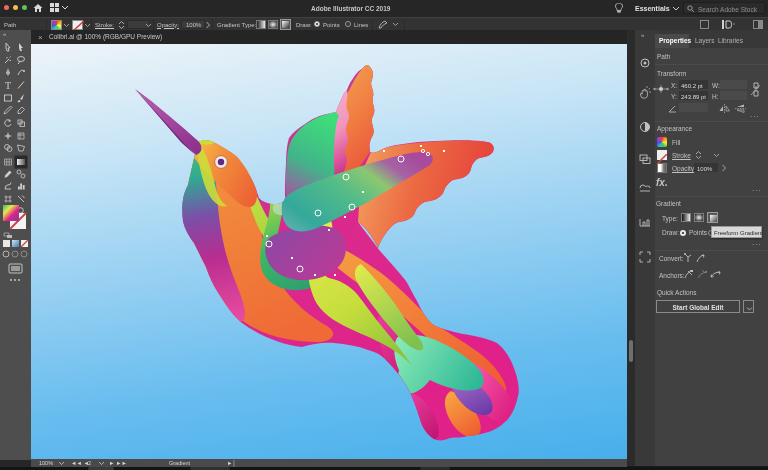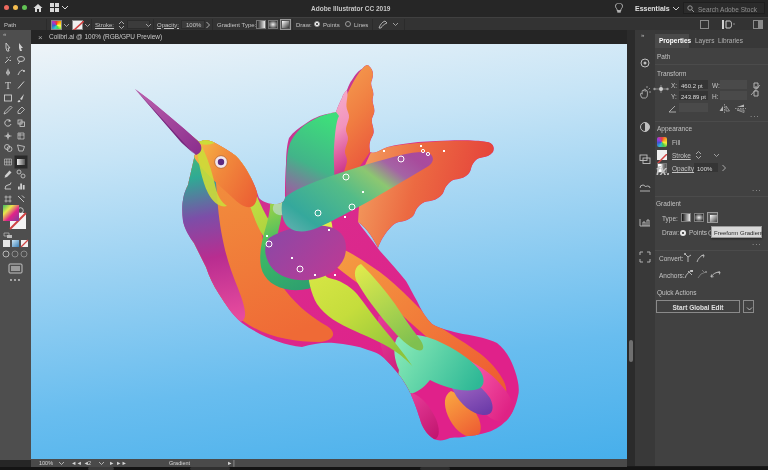--- a/index.html
+++ b/index.html
@@ -566,21 +566,21 @@
         <path d="M0,0 L2.5,2.5 L5,0" stroke="#b5b5b5" fill="none" stroke-width="0.8"></path>
       </svg>
       <div class="abs" style="left:657px;top:163px;width:10px;height:10px;background:linear-gradient(90deg,#fff 0%,#fff 35%,#888 65%,#555 100%);border:0.5px solid #777;"></div>
       <div class="abs" style="left:672px;top:165px;font-size:6.5px;color:#c2c2c2;text-decoration:underline;">Opacity</div>
       <div class="abs fieldd" style="left:694px;top:163px;width:24px;">
         <div style="font-size:6px;color:#dcdcdc;padding:2.5px 0 0 3px;">100%</div>
       </div>
       <svg class="abs" style="left:722px;top:165px" width="4" height="6" viewBox="0 0 4 6">
         <path d="M0.5,0 L3.5,3 L0.5,6" stroke="#b5b5b5" fill="none" stroke-width="0.9"></path>
       </svg>
-      <div class="abs" style="left:656px;top:164px;font-size:12px;font-style:italic;color:#c2c2c2;font-weight:bold;">fx.</div>
+      <div class="abs" style="left:656px;top:177px;font-size:10px;font-style:italic;color:#c2c2c2;font-weight:bold;">fx.</div>
       <div class="abs dots" style="left:752px;top:184px;">...</div>
       <div class="abs" style="left:655px;top:196px;width:113px;height:1px;background:#4b4b4b"></div>
       <div class="abs" style="left:656px;top:200px;font-size:6.5px;color:#c2c2c2;">Gradient</div>
       <div class="abs" style="left:662px;top:215px;font-size:6.5px;color:#c2c2c2;">Type:</div>
       <div class="abs" style="left:681px;top:213px;width:10px;height:9px;background:linear-gradient(90deg,#111,#eee);border:1px solid #808080;"></div>
       <div class="abs" style="left:694px;top:213px;width:10px;height:9px;background:radial-gradient(#eee,#111);border:1px solid #808080;"></div>
       <div class="abs" style="left:707px;top:212px;width:11px;height:11px;background:#585858;border:1px solid #9a9a9a;">
         <div class="abs" style="left:1.5px;top:1.5px;width:7px;height:7px;background:linear-gradient(135deg,#fff,#444);"></div>
       </div>
       <div class="abs" style="left:662px;top:229px;font-size:6.5px;color:#c2c2c2;">Draw:</div>

